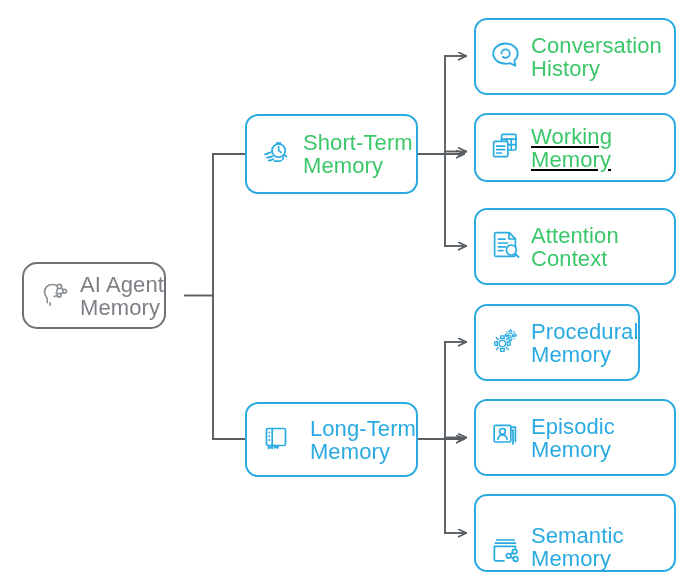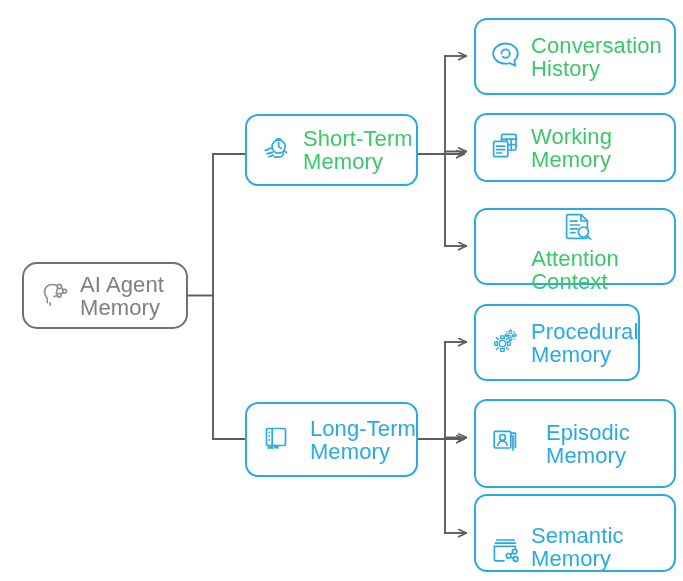--- a/index.html
+++ b/index.html
@@ -54,30 +54,30 @@
     line-height: 23px;
     letter-spacing: 0.1px;
     white-space: pre-line;
     font-family: "Liberation Sans", sans-serif;
   }
   .label-gray  { color: #7c8085; }
   .label-green { color: #3cc76a; }
   .label-blue  { color: #29aae1; }
 
   
-  #node-root        { left: 22px;  top: 262px; width: 166px; height: 67px; }
+  #node-root        { left: 22px;  top: 262px; width: 144px; height: 67px; }
   
-  #node-short-term  { left: 245px; top: 114px; width: 173px; height: 72px; }
+  #node-short-term  { left: 245px; top: 114px; width: 173px; height: 80px; }
   #node-long-term   { left: 245px; top: 402px; width: 173px; height: 75px; justify-content: space-between; }
   
   #node-conversation-history { left: 474px; top: 18px;  width: 202px; height: 77px; }
-  #node-working-memory       { left: 474px; top: 113px; width: 202px; height: 69px; }
-  #node-attention-context    { left: 474px; top: 208px; width: 202px; height: 77px; flex-direction: column; }
+  #node-working-memory       { left: 474px; top: 113px; width: 202px; height: 69px; text-decoration: underline; }
+  #node-attention-context    { left: 474px; top: 208px; width: 202px; height: 77px; }
   #node-procedural-memory    { left: 474px; top: 304px; width: 166px; height: 77px; }
-  #node-episodic-memory      { left: 474px; top: 399px; width: 202px; height: 89px; gap: 15px; }
+  #node-episodic-memory      { left: 474px; top: 399px; width: 202px; height: 77px; }
   #node-semantic-memory      { left: 474px; top: 494px; width: 202px; height: 78px; align-items: flex-end; }
 </style>
 </head>
 <body>
 
 <div id="diagram-canvas">
 
   <svg id="connector-layer" viewBox="0 0 683 581" xmlns="http://www.w3.org/2000/svg">
     <defs>
       <marker id="arrowhead" markerWidth="9" markerHeight="9" refX="8" refY="4.5" orient="auto" markerUnits="userSpaceOnUse">

